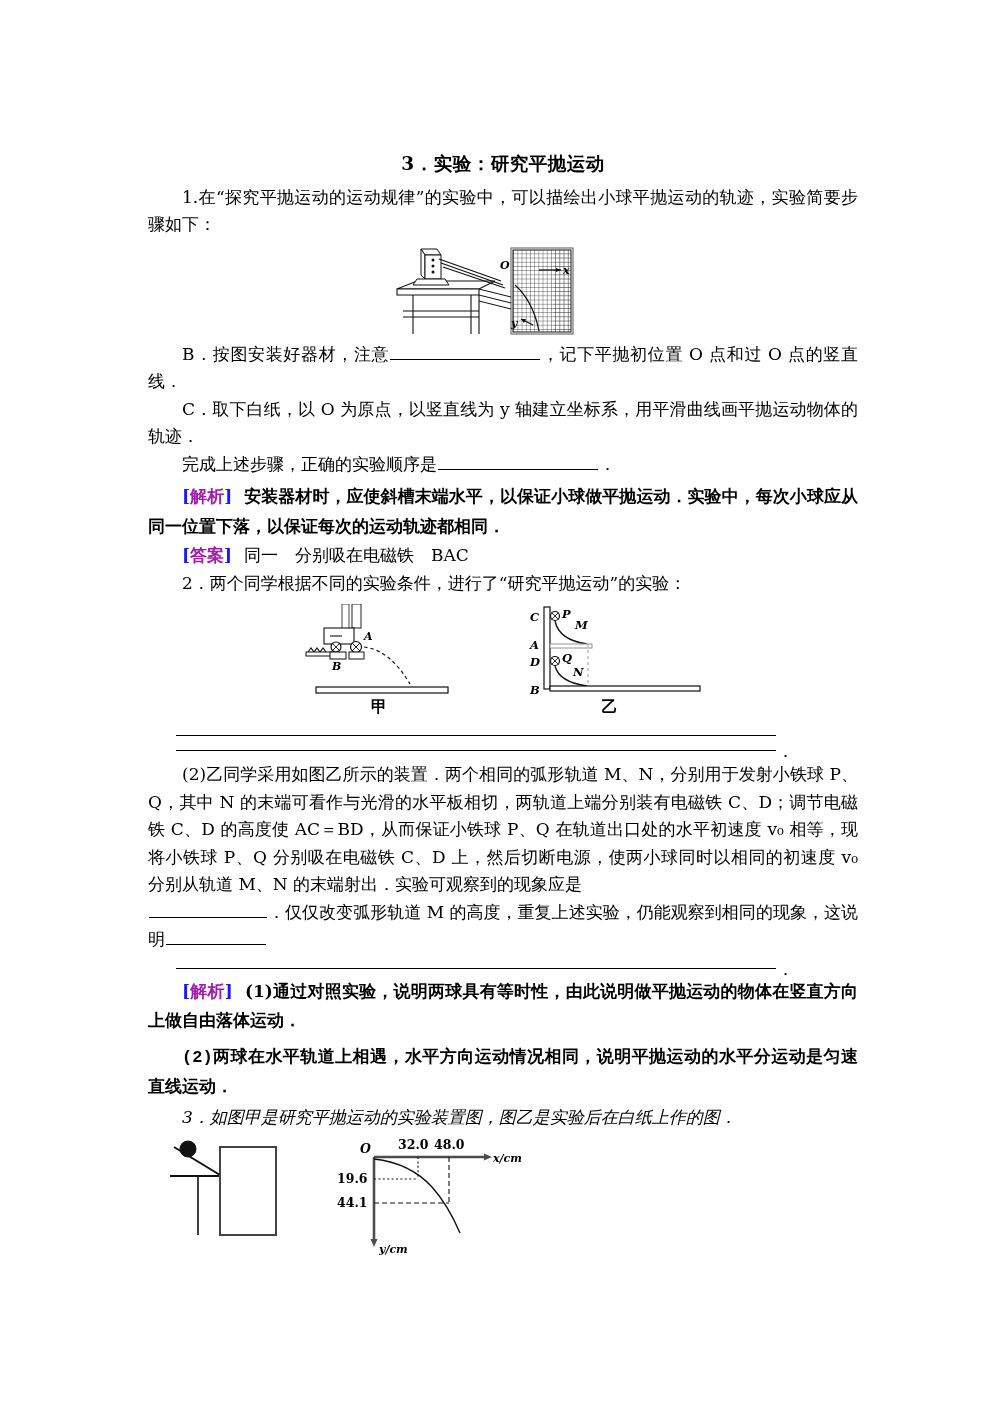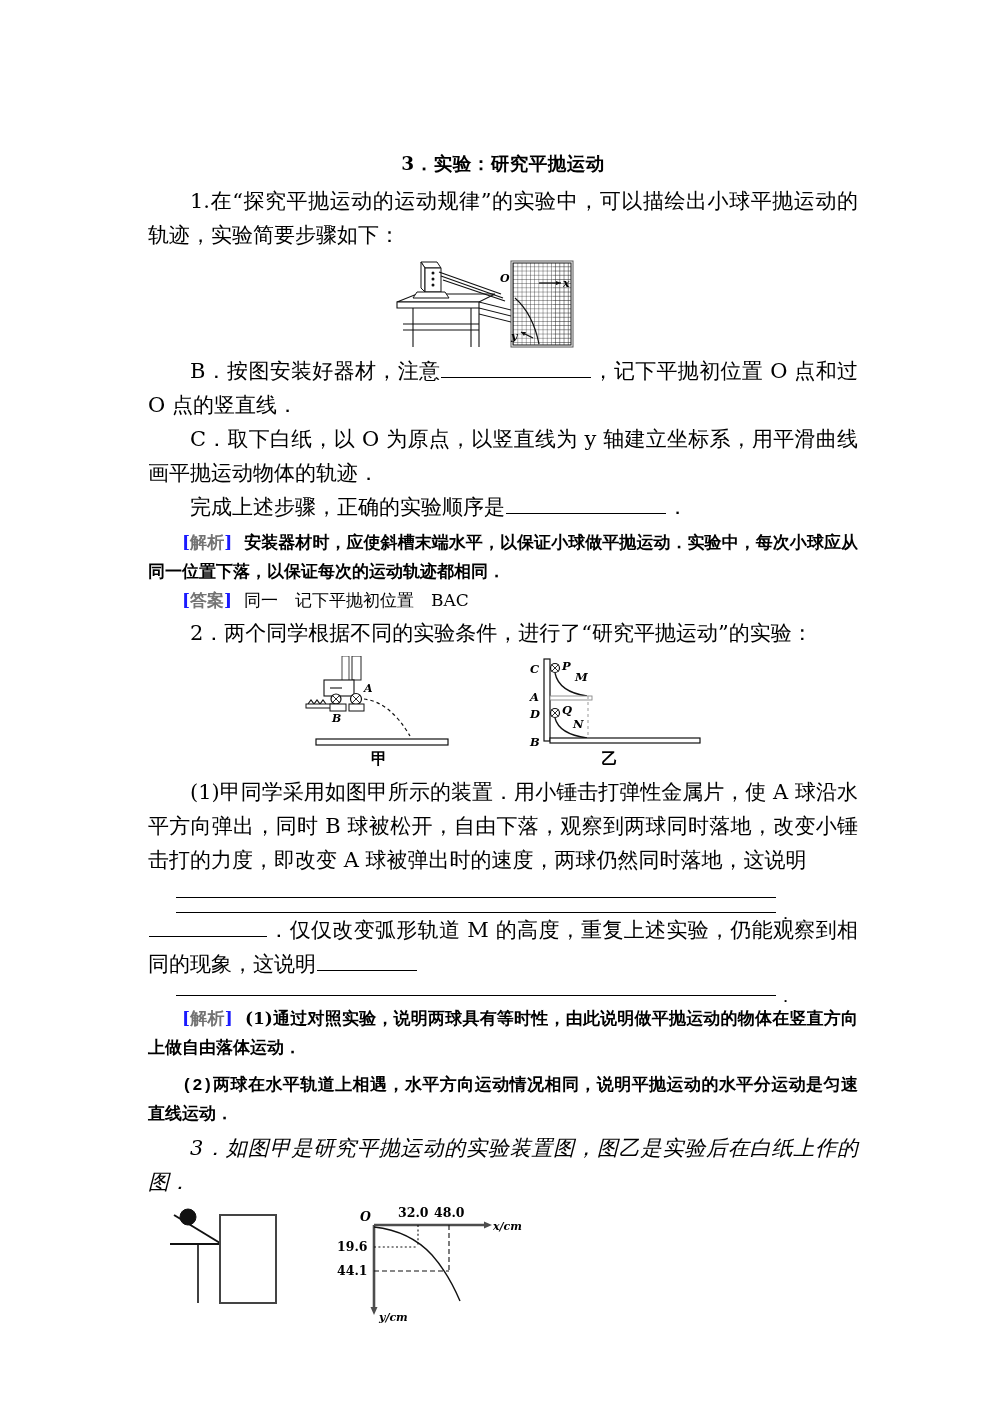--- a/index.html
+++ b/index.html
@@ -33,21 +33,21 @@
   
   .title {
     text-align: center;
     font-weight: bold;
     font-size: 18.5px;
     letter-spacing: 0.5px;
     margin: 0 0 6px 0;
     line-height: 1.5;
   }
   .para {
-    font-size: 21px;
+    font-size: 17px;
     line-height: 1.62;
     margin: 0;
     text-align: justify;
     text-justify: inter-ideograph;
   }
   .para.indent { text-indent: 2em; }
   .bold { font-weight: bold; }
   .sol-para {
     font-size: 17px;
     line-height: 1.72;
@@ -55,21 +55,21 @@
     margin: 0;
     text-align: justify;
     text-justify: inter-ideograph;
   }
   .sol-para.indent { text-indent: 2em; }
   .tag {
     font-weight: bold;
     white-space: nowrap;
   }
   .tag .brk { color: #1a1aff; }
-  .tag .wd  { color: #737373; }
+  .tag .wd  { color: #a21caf; }
 
   
   .blank {
     display: inline-block;
     border-bottom: 1.4px solid #000;
     vertical-align: baseline;
     height: 0.95em;
     margin: 0 1px;
   }
   .ruleline {
@@ -173,21 +173,21 @@
 
     <p class="para indent">
       <span>完成上述步骤，正确的实验顺序是</span><span class="blank" style="width:160px;"></span><span>．</span>
     </p>
 
     <p class="sol-para indent" style="margin-top:4px;">
       <span class="tag"><span class="brk">[</span><span class="wd">解析</span><span class="brk">]</span></span>&nbsp;&nbsp;<span>安装器材时，应使斜槽末端水平，以保证小球做平抛运动．实验中，每次小球应从同一位置下落，以保证每次的运动轨迹都相同．</span>
     </p>
 
     <p class="sol-para indent">
-      <span class="tag"><span class="brk">[</span><span class="wd">答案</span><span class="brk">]</span></span>&nbsp;&nbsp;<span class="bold" style="font-weight:normal;">同一　记下平抛初位置　BAC</span>
+      <span class="tag"><span class="brk">[</span><span class="wd">答案</span><span class="brk">]</span></span>&nbsp;&nbsp;<span class="bold" style="font-weight:normal;">同一　分别吸在电磁铁　BAC</span>
     </p>
 
     <p class="para indent">2．两个同学根据不同的实验条件，进行了“研究平抛运动”的实验：</p>
 
     <div class="fig-row" style="margin:6px 0 0 0; gap:58px;">
 
       <div>
         <svg width="155" height="92" viewBox="0 0 155 92">
 
           <rect x="40" y="0" width="7" height="32" fill="#fff" stroke="#333" stroke-width="0.9"></rect>
@@ -247,27 +247,27 @@
           <text class="svg-lbl" x="15" y="90" font-size="11.5">B</text>
           <text class="svg-lbl" x="47" y="14" font-size="11.5">P</text>
           <text class="svg-lbl" x="60" y="25" font-size="11.5">M</text>
           <text class="svg-lbl" x="47" y="58" font-size="11.5">Q</text>
           <text class="svg-lbl" x="58" y="72" font-size="11.5">N</text>
         </svg>
         <div class="fig-cap">乙</div>
       </div>
     </div>
 
-    <p class="para indent" style="margin-top:8px;">(1)甲同学采用如图甲所示的装置．用小锤击打弹性金属片，使 A 球沿水平方向弹出，同时 B 球被松开，自由下落，观察到两球同时落地，改变小锤击打的力度，即改变 A 球被弹出时的速度，两球仍然同时落地，这说明</p>
     <div class="ruleline" style="width:600px; margin:20px 0 0 28px;"></div>
     <div style="position:relative; margin:14px 0 0 28px; width:620px;">
       <div class="ruleline" style="width:600px;"></div>
       <span style="position:absolute; right:2px; top:-10px; font-size:17px;">．</span>
     </div>
 
+    <p class="para indent" style="margin-top:10px;">(2)乙同学采用如图乙所示的装置．两个相同的弧形轨道 M、N，分别用于发射小铁球 P、Q，其中 N 的末端可看作与光滑的水平板相切，两轨道上端分别装有电磁铁 C、D；调节电磁铁 C、D 的高度使 AC＝BD，从而保证小铁球 P、Q 在轨道出口处的水平初速度 v₀ 相等，现将小铁球 P、Q 分别吸在电磁铁 C、D 上，然后切断电源，使两小球同时以相同的初速度 v₀ 分别从轨道 M、N 的末端射出．实验可观察到的现象应是</p>
 
     <p class="para">
       <span class="blank" style="width:118px;"></span><span>．仅仅改变弧形轨道 M 的高度，重复上述实验，仍能观察到相同的现象，这说明</span><span class="blank" style="width:100px;"></span>
     </p>
 
     <div style="position:relative; margin:14px 0 0 28px; width:620px;">
       <div class="ruleline" style="width:600px;"></div>
       <span style="position:absolute; right:2px; top:-10px; font-size:17px;">．</span>
     </div>
 

